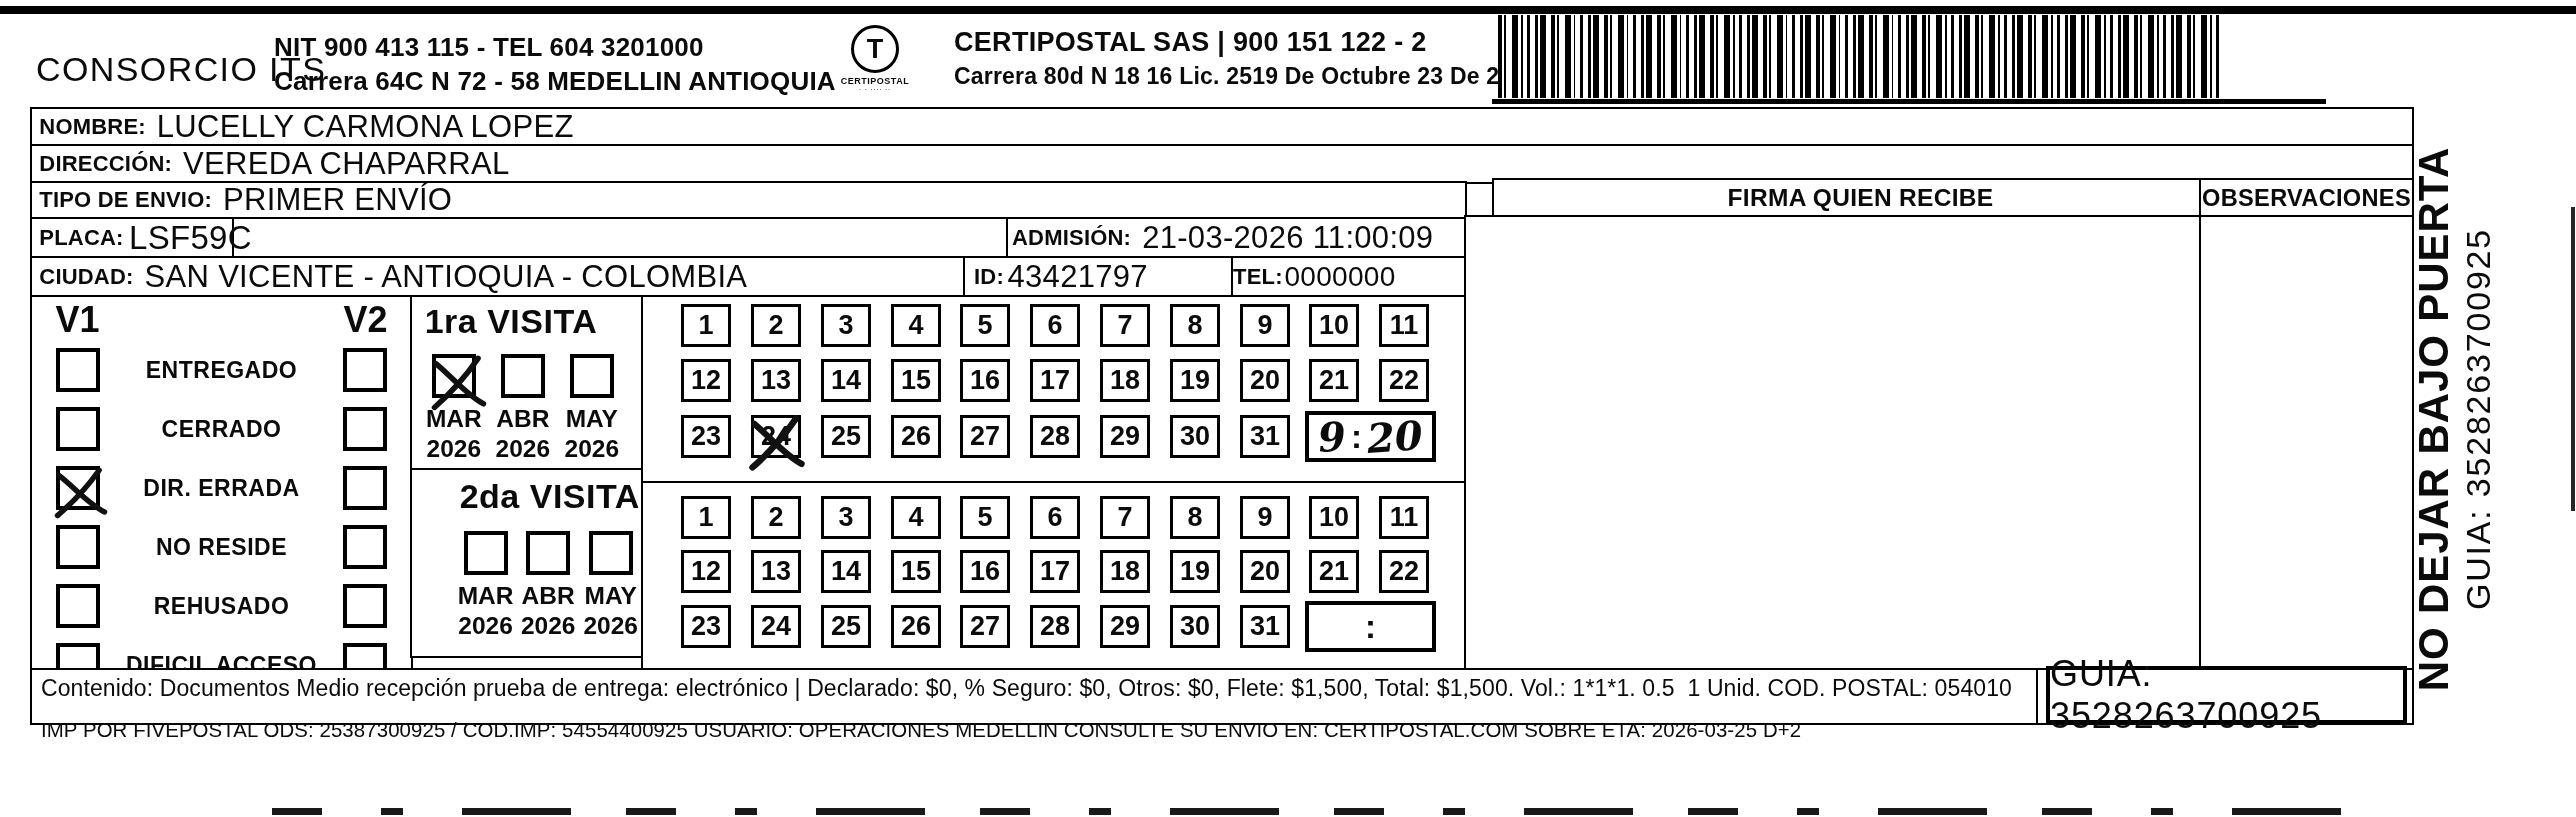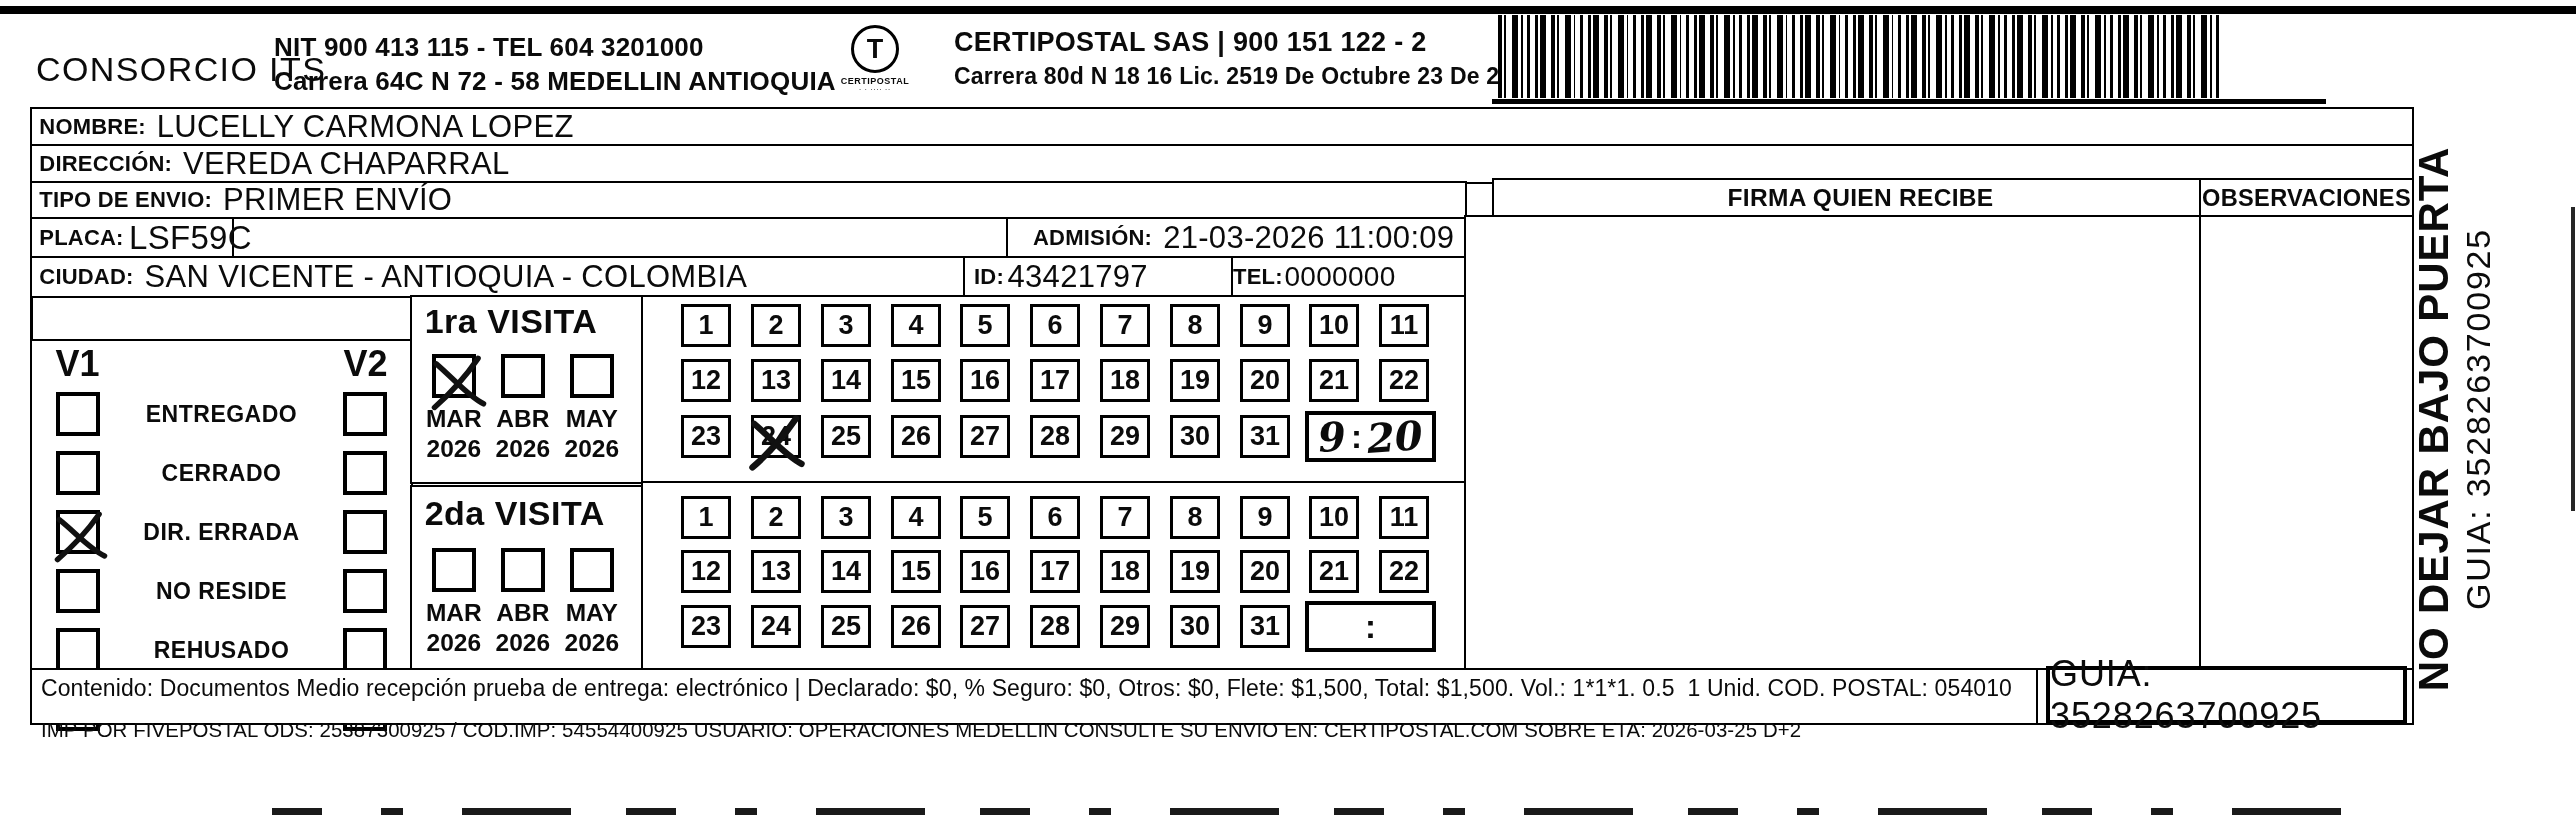--- a/index.html
+++ b/index.html
@@ -93,39 +93,39 @@
 
   <div class="cell" style="left:30px;top:181px;width:1437px;height:38px;padding-left:7.3px;">
     <span class="lbl">TIPO DE ENVIO:</span>
     <span class="val">PRIMER ENVÍO</span>
   </div>
 
   <div class="cell" style="left:30px;top:217px;width:204px;height:42px;padding-left:7.3px;">
     <span class="lbl">PLACA:</span>
     <span class="val" style="font-size:33px;margin-left:5.4px;">LSF59C</span>
   </div>
-  <div class="cell" style="left:1006px;top:217px;width:461px;height:42px;padding-left:25px;">
+  <div class="cell" style="left:1006px;top:217px;width:461px;height:42px;padding-left:4px;">
     <span class="lbl">ADMISIÓN:</span>
     <span class="val">21-03-2026 11:00:09</span>
   </div>
 
   <div class="cell" style="left:30px;top:256px;width:936px;height:42px;padding-left:7.3px;">
     <span class="lbl">CIUDAD:</span>
     <span class="val">SAN VICENTE - ANTIOQUIA - COLOMBIA</span>
   </div>
   <div class="cell" style="left:963px;top:256px;width:271px;height:42px;padding-left:9px;">
     <span class="lbl">ID:</span>
     <span class="val" style="margin-left:3.6px;">43421797</span>
   </div>
   <div class="cell" style="left:1231px;top:256px;width:236px;height:42px;">
     <span class="lbl">TEL:</span>
     <span class="val" style="margin-left:1.8px;font-size:28px;">0000000</span>
   </div>
 
-  <div class="cell" style="left:30px;top:295px;width:383px;height:376px;display:block;margin-top:44px;">
+  <div class="cell" style="left:30px;top:295px;width:383px;height:376px;display:block;">
     <div style="display:flex;padding:1.8px 23.6px 0 23.6px;">
       <div class="vhead" style="width:44px;text-align:center;">V1</div>
       <div style="flex:1;"></div>
       <div class="vhead" style="width:44px;text-align:center;">V2</div>
     </div>
     <div id="status-rows">
         <div class="status-row">
           <div class="cb"></div>
           <div class="status-label">ENTREGADO</div>
           <div class="cb"></div>
@@ -181,21 +181,21 @@
           <div class="month-lbl">ABR</div>
           <div class="month-yr">2026</div>
         </div>
         <div class="month-col">
           <div class="cb"></div>
           <div class="month-lbl">MAY</div>
           <div class="month-yr">2026</div>
         </div>
       </div>
   </div>
-  <div class="cell" style="left:410px;top:485px;width:234px;height:190px;display:block;">
+  <div class="cell" style="left:410px;top:468px;width:234px;height:190px;display:block;padding-left:35px;">
     <div class="sec-title" style="padding:7.3px 0 0 12.7px;">2da VISITA</div>
     <div id="visit1-months" style="display:flex;padding:14.5px 0 0 7.3px;">
         <div class="month-col">
           <div class="cb"></div>
           <div class="month-lbl">MAR</div>
           <div class="month-yr">2026</div>
         </div>
         <div class="month-col">
           <div class="cb"></div>
           <div class="month-lbl">ABR</div>

